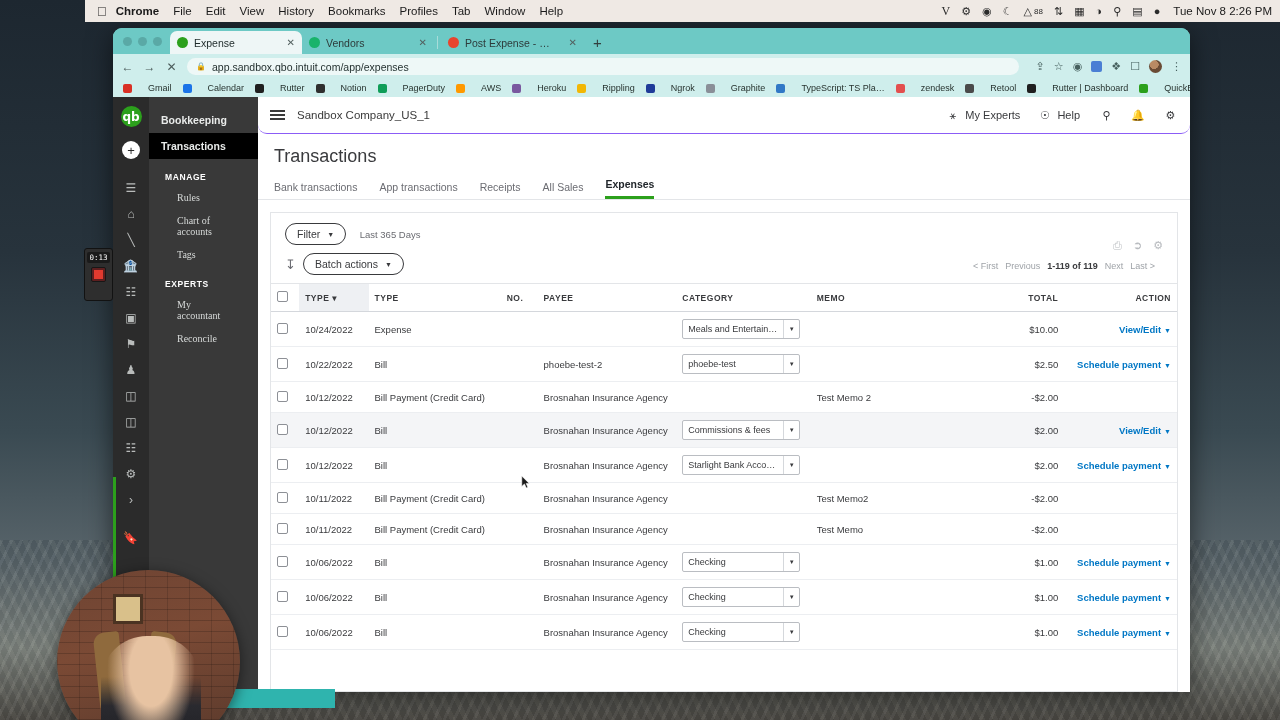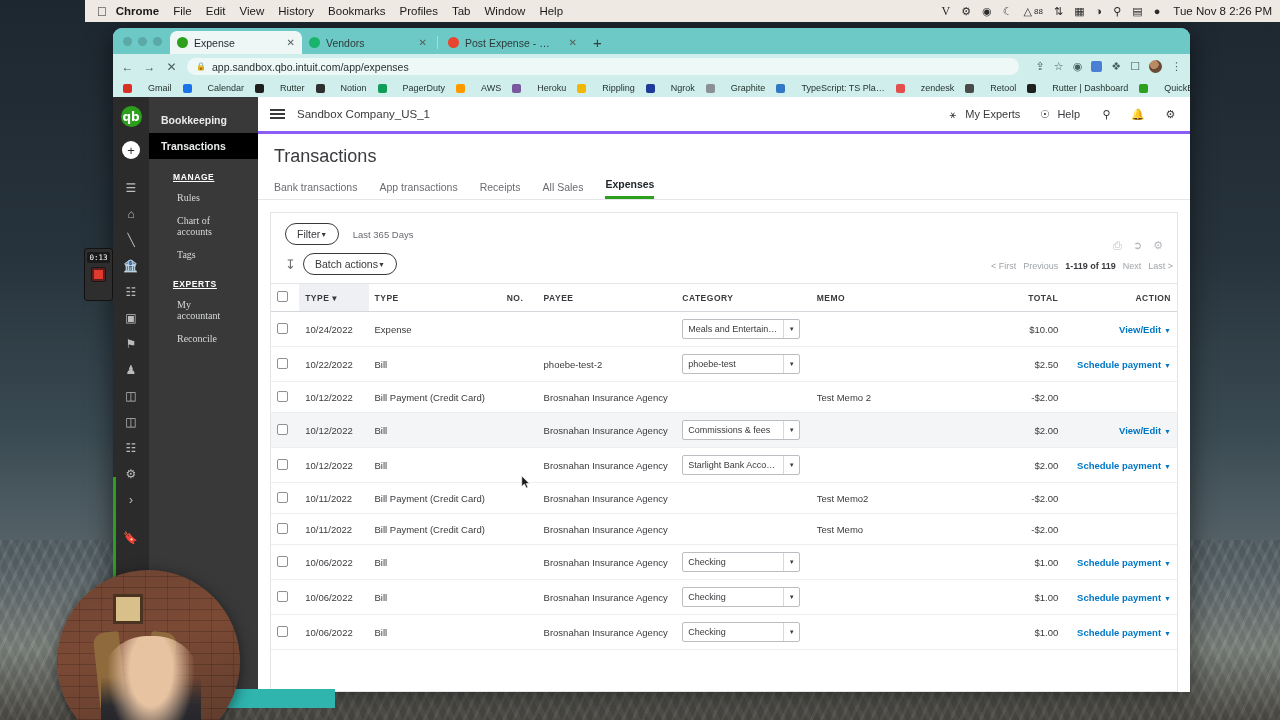--- a/index.html
+++ b/index.html
@@ -72,27 +72,27 @@
   .rail-plus { width:18px; height:18px; border-radius:50%; background:#fff; color:#2b2b2b; font-size:13px;
      display:flex; align-items:center; justify-content:center; line-height:1; margin-bottom:16px; }
   .rail-ic { width:26px; height:26px; display:flex; align-items:center; justify-content:center;
      color:#b9bcbb; font-size:12px; margin-bottom:0px; }
   .rail-accent { position:absolute; left:0; top:380px; width:3px; height:120px; background:#2ca01c; }
 
   .sidebar { width:109px; background:#393939; color:#e6e8e7; flex:0 0 auto; padding-top:10px; }
   .sb-item { padding:7px 12px; font-size:10.5px; color:#e9ebea; }
   .sb-item.head { font-weight:bold; font-size:10.5px; }
   .sb-item.active { background:#000; font-weight:bold; }
-  .sb-sec { padding:13px 12px 4px 24px; font-size:8.5px; font-weight:bold; letter-spacing:.6px; color:#fff;text-decoration:underline; }
+  .sb-sec { padding:13px 12px 4px 16px; font-size:8.5px; font-weight:bold; letter-spacing:.6px; color:#fff; }
   .sb-link { padding:6px 28px; font-size:10px; color:#d7dad9;font-family:Liberation Serif, serif; }
 
   .content { flex:1; background:#fff; display:flex; flex-direction:column; min-width:0; }
 
   .apphdr { height:37px; display:flex; align-items:center; padding:0 12px; background:#fff;
-     border-bottom:3px solid #8b5cf6; }
+     border-bottom:1px solid #8b5cf6;border-radius:9px; }
   .hamb { width:15px; display:flex; flex-direction:column; gap:2.5px; margin-right:12px; }
   .hamb i { display:block; height:1.5px; background:#3a3a3a; }
   .company { font-size:11.5px; color:#3a3a3a; }
   .hspacer { flex:1; }
   .hitem { display:flex; align-items:center; gap:5px; margin-left:17px; font-size:11px; color:#393a3d; }
   .hico { width:15px; height:15px; display:flex; align-items:center; justify-content:center; color:#393a3d; }
 
   .pagebody { flex:1; overflow:hidden; display:flex; flex-direction:column; }
   .pagetitle { font-size:18px; color:#393a3d; padding:12px 0 9px 16px; font-weight:normal; }
   .subtabs { display:flex; align-items:flex-end; gap:22px; padding:0 0 0 16px; border-bottom:1px solid #e3e5e8;
@@ -106,28 +106,28 @@
   .panelhdr h2 { font-size:15px; font-weight:normal; color:#393a3d; }
   .ph-sp { flex:1; }
   .btn-split { display:flex; align-items:stretch; border:1px solid #8d9096; border-radius:13px; overflow:hidden; height:22px; background:#fff; }
   .btn-split .lbl { font-size:10px; color:#393a3d; padding:0 9px; display:flex; align-items:center; white-space:nowrap; }
   .btn-split .car { border-left:1px solid #c3c6ca; width:17px; display:flex; align-items:center; justify-content:center;
      font-size:7px; color:#393a3d; }
   .btn-green { height:24px; background:#2ca01c; color:#fff; border-radius:13px; display:flex; align-items:center;
      gap:7px; padding:0 13px; font-size:11px; font-weight:bold; margin-left:9px; white-space:nowrap; }
 
   .toolrow { padding:10px 14px 0 14px; position:relative; }
-  .pill { display:inline-flex; align-items:center; border:1px solid #393a3d; border-radius:14px;
+  .pill { display:inline-flex; align-items:center; gap:7px; border:1px solid #393a3d; border-radius:14px;
      height:22px; padding:0 11px; font-size:10.5px; color:#393a3d; background:#fff; }
   .caret { font-size:7px; }
   .daterange { font-size:9.5px; color:#6b6c72; margin-left:9px; }
   .row2 { display:flex; align-items:center; margin-top:8px; gap:7px; }
   .dlarrow { color:#6b6c72; font-size:13px; }
   .icons-right { position:absolute; right:14px; top:26px; display:flex; gap:11px; color:#b8bbbf; font-size:11px; }
-  .pager { position:absolute; right:4px; top:48px; font-size:9px; color:#9fa3a8; display:flex; gap:7px; align-items:center; }
+  .pager { position:absolute; right:22px; top:48px; font-size:9px; color:#9fa3a8; display:flex; gap:7px; align-items:center; }
   .pager b { color:#393a3d; font-weight:bold; }
 
   
   .tablewrap { margin-top:8px; flex:1; overflow:hidden; }
   table { width:100%; border-collapse:collapse; table-layout:fixed; }
   thead th { background:#fff; border-top:1px solid #e3e5e8; border-bottom:1px solid #d4d7dc;
      font-size:8.5px; letter-spacing:.5px; color:#393a3d; font-weight:bold; text-align:left;
      padding:7px 6px; height:22px; }
   thead th.sorted { background:#eef0f3; }
   tbody td { border-bottom:1px solid #eceef1; font-size:9.5px; color:#393a3d; padding:7px 6px; height:31px;

